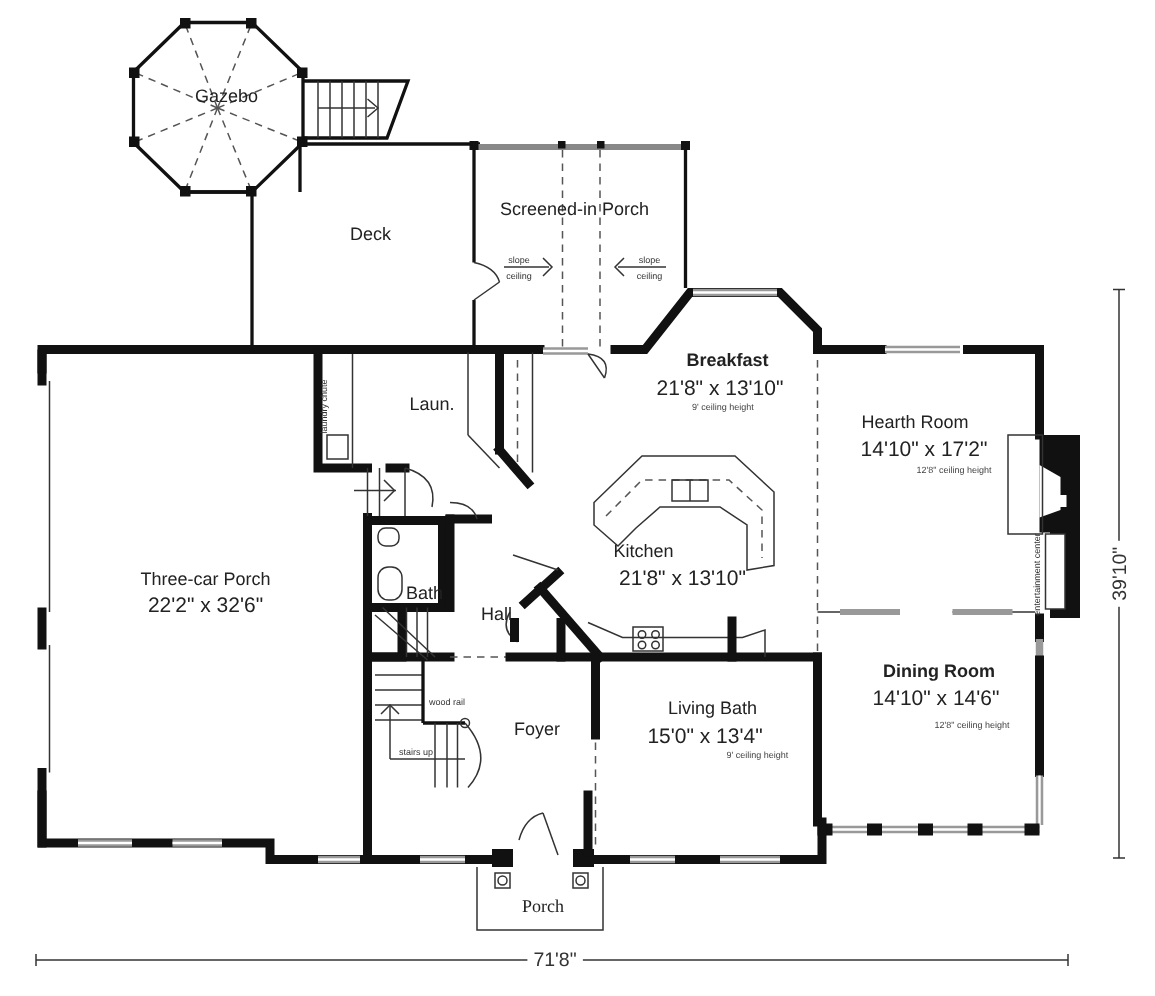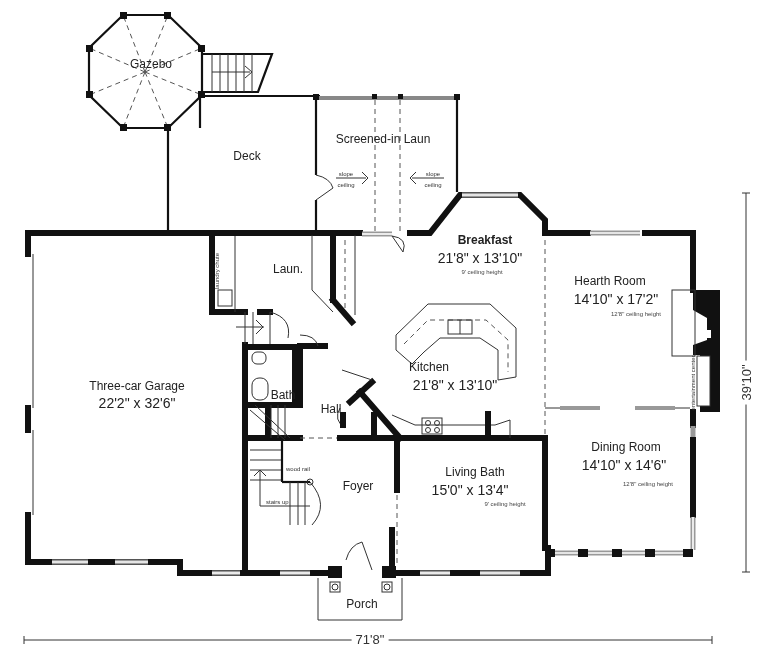--- a/index.html
+++ b/index.html
@@ -244,56 +244,56 @@
     <line class="thin" x1="712" y1="636" x2="712" y2="644"></line>
     <line class="thin" x1="746" y1="193" x2="746" y2="572"></line>
     <line class="thin" x1="742" y1="193" x2="750" y2="193"></line>
     <line class="thin" x1="742" y1="572" x2="750" y2="572"></line>
   </g>
 </svg>
 
 <div class="lbl room center" style="left:151px;top:58px;">Gazebo</div>
 <div class="lbl room center" style="left:247px;top:150px;">Deck</div>
 
-<div class="lbl room center" style="left:383px;top:133px;">Screened-in Laun</div>
+<div class="lbl room center" style="left:383px;top:133px;">Screened-in Porch</div>
 <div class="lbl tiny center" style="left:346px;top:171px;">slope</div>
 <div class="lbl tiny center" style="left:346px;top:182px;">ceiling</div>
 <div class="lbl tiny center" style="left:433px;top:171px;">slope</div>
 <div class="lbl tiny center" style="left:433px;top:182px;">ceiling</div>
 
 <div class="lbl room center" style="left:485px;top:234px;font-weight:bold;">Breakfast</div>
 <div class="lbl dim center" style="left:480px;top:251px;">21'8" x 13'10"</div>
 <div class="lbl ceil center" style="left:482px;top:269px;">9' ceiling height</div>
 
 <div class="lbl room center" style="left:610px;top:275px;text-align:center;">Hearth Room</div>
 <div class="lbl dim center" style="left:616px;top:292px;">14'10" x 17'2"</div>
 <div class="lbl ceil center" style="left:636px;top:311px;">12'8" ceiling height</div>
 
 <div class="lbl room center" style="left:288px;top:263px;">Laun.</div>
 <div class="lbl tiny vert" style="left:199px;top:268px;">laundry chute</div>
 
 <div class="lbl room center" style="left:429px;top:361px;">Kitchen</div>
 <div class="lbl dim center" style="left:455px;top:378px;">21'8" x 13'10"</div>
 
-<div class="lbl room center" style="left:137px;top:380px;">Three-car Garage</div>
+<div class="lbl room center" style="left:137px;top:380px;">Three-car Porch</div>
 <div class="lbl dim center" style="left:137px;top:396px;">22'2" x 32'6"</div>
 
 <div class="lbl room center" style="left:283px;top:389px;">Bath</div>
 <div class="lbl room center" style="left:331px;top:403px;">Hall</div>
 
 <div class="lbl room center" style="left:358px;top:480px;">Foyer</div>
 <div class="lbl tiny" style="left:286px;top:466px;">wood rail</div>
 <div class="lbl tiny" style="left:266px;top:499px;">stairs up</div>
 
 <div class="lbl room center" style="left:475px;top:466px;">Living Bath</div>
 <div class="lbl dim center" style="left:470px;top:483px;">15'0" x 13'4"</div>
 <div class="lbl ceil center" style="left:505px;top:501px;">9' ceiling height</div>
 
-<div class="lbl room center" style="left:626px;top:441px;">Dining Room</div>
+<div class="lbl room center" style="left:626px;top:441px;font-weight:bold;">Dining Room</div>
 <div class="lbl dim center" style="left:624px;top:458px;">14'10" x 14'6"</div>
 <div class="lbl ceil center" style="left:648px;top:481px;">12'8" ceiling height</div>
 
 <div class="lbl tiny vert" style="left:665px;top:380px;">entertainment center</div>
 
-<div class="lbl room center" style="left:362px;top:598px;">Porch</div>
+<div class="lbl room center" style="left:362px;top:598px;font-family:Liberation Serif, serif;">Porch</div>
 
 <div class="lbl overall center" style="left:370px;top:633px;">71'8"</div>
 <div class="lbl overall vert" style="left:724px;top:376px;">39'10"</div>
 
 </body></html>

